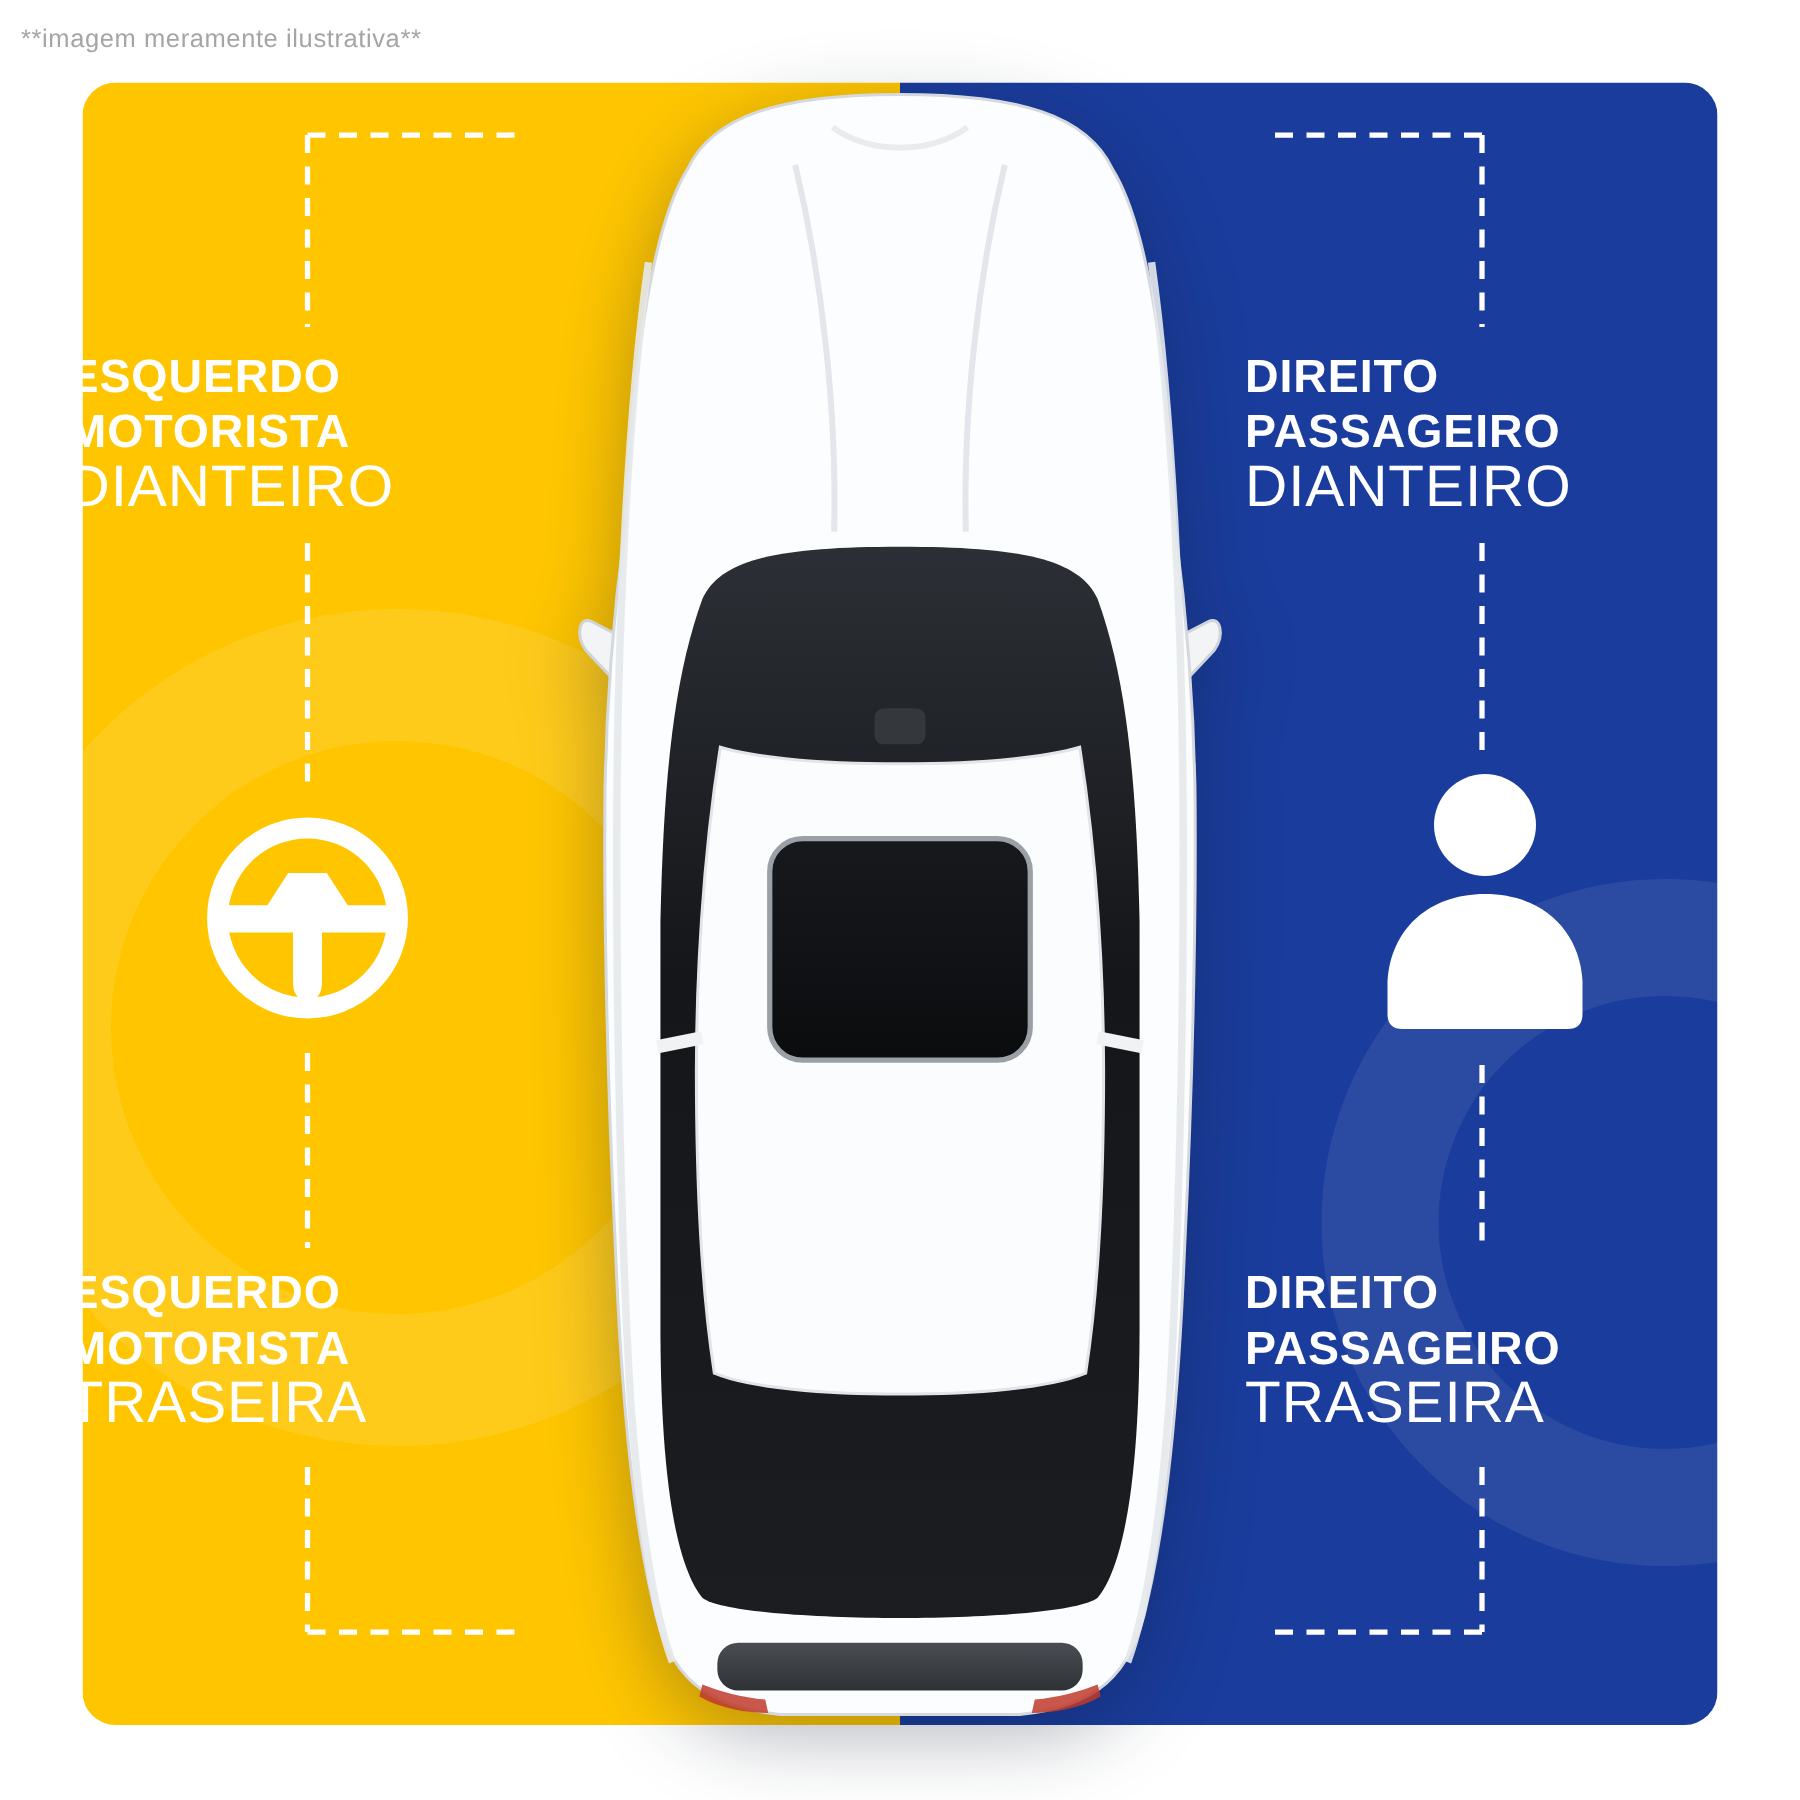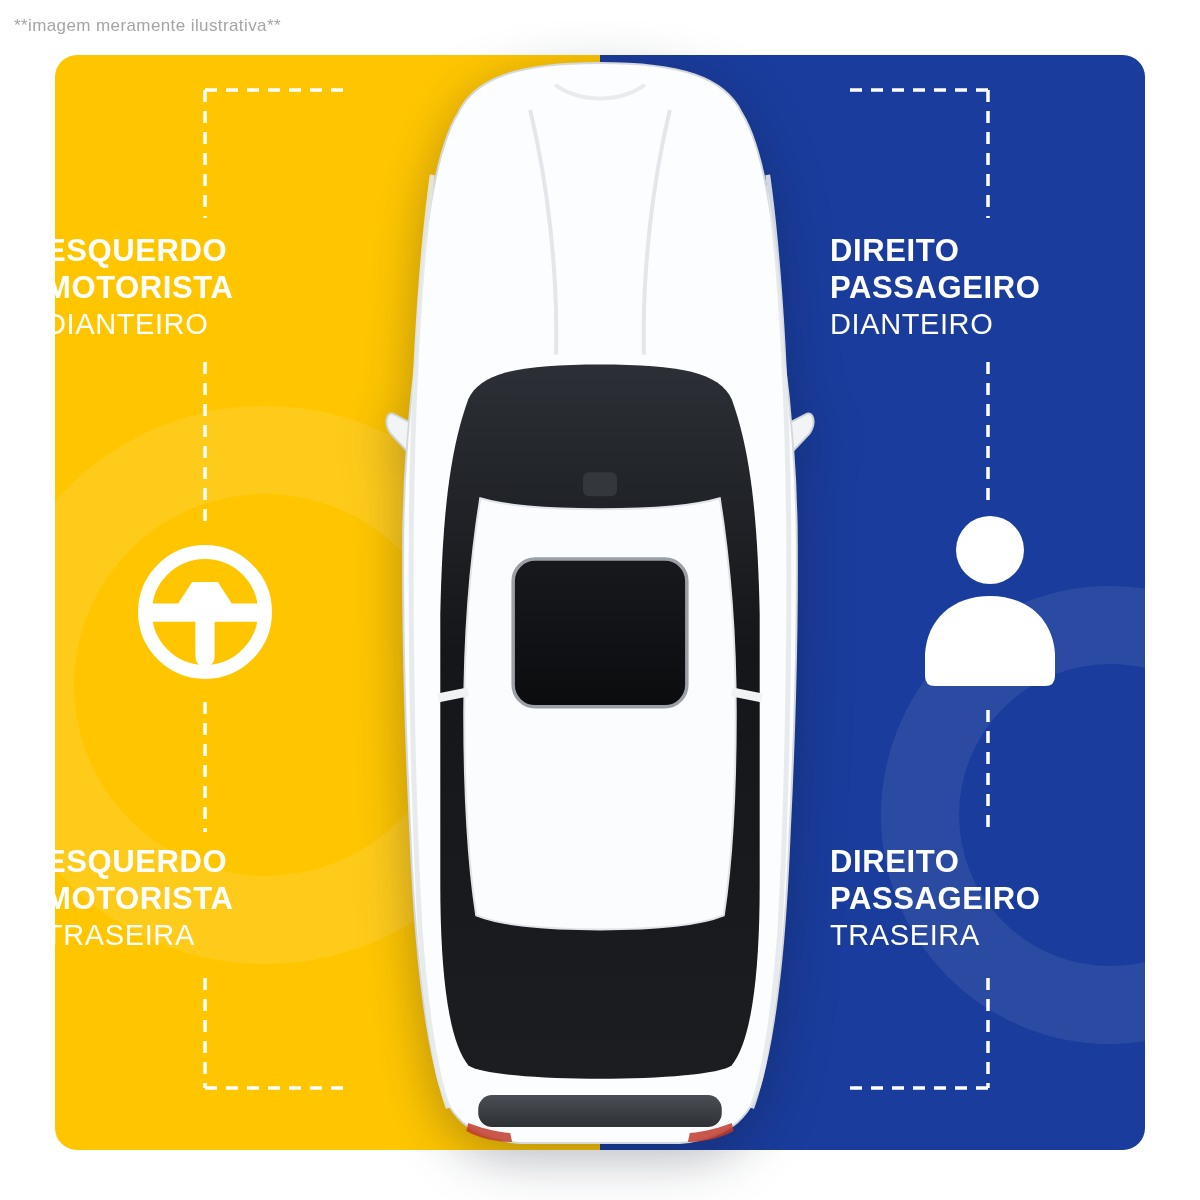--- a/index.html
+++ b/index.html
@@ -23,21 +23,21 @@
   .wm{position:absolute;pointer-events:none;}
   .guides,.car{position:absolute;pointer-events:none;}
   .guides{left:0;top:0;width:1200px;height:1200px;}
   .car{left:380px;top:55px;width:440px;height:1098px;
        filter:drop-shadow(0 14px 26px rgba(10,20,40,.30));}
   .label{
     position:absolute;width:320px;text-align:left;
     color:var(--label-text,#ffffff);
   }
   .label .l1,.label .l2{font-weight:bold;font-size:31px;line-height:37px;letter-spacing:.6px;}
-  .label .l3{font-weight:normal;font-size:29px;line-height:37px;letter-spacing:.6px;}
+  .label .l3{font-weight:normal;font-size:39px;line-height:37px;letter-spacing:.6px;}
   .lbl-front-left{left:45px;top:232px;}
   .lbl-front-right{left:830px;top:232px;}
   .lbl-rear-left{left:45px;top:843px;}
   .lbl-rear-right{left:830px;top:843px;}
   .icon-wheel{position:absolute;left:130px;top:537px;width:150px;height:150px;}
   .icon-person{position:absolute;left:905px;top:508px;width:170px;height:190px;}
 </style>
 </head>
 <body>
 

